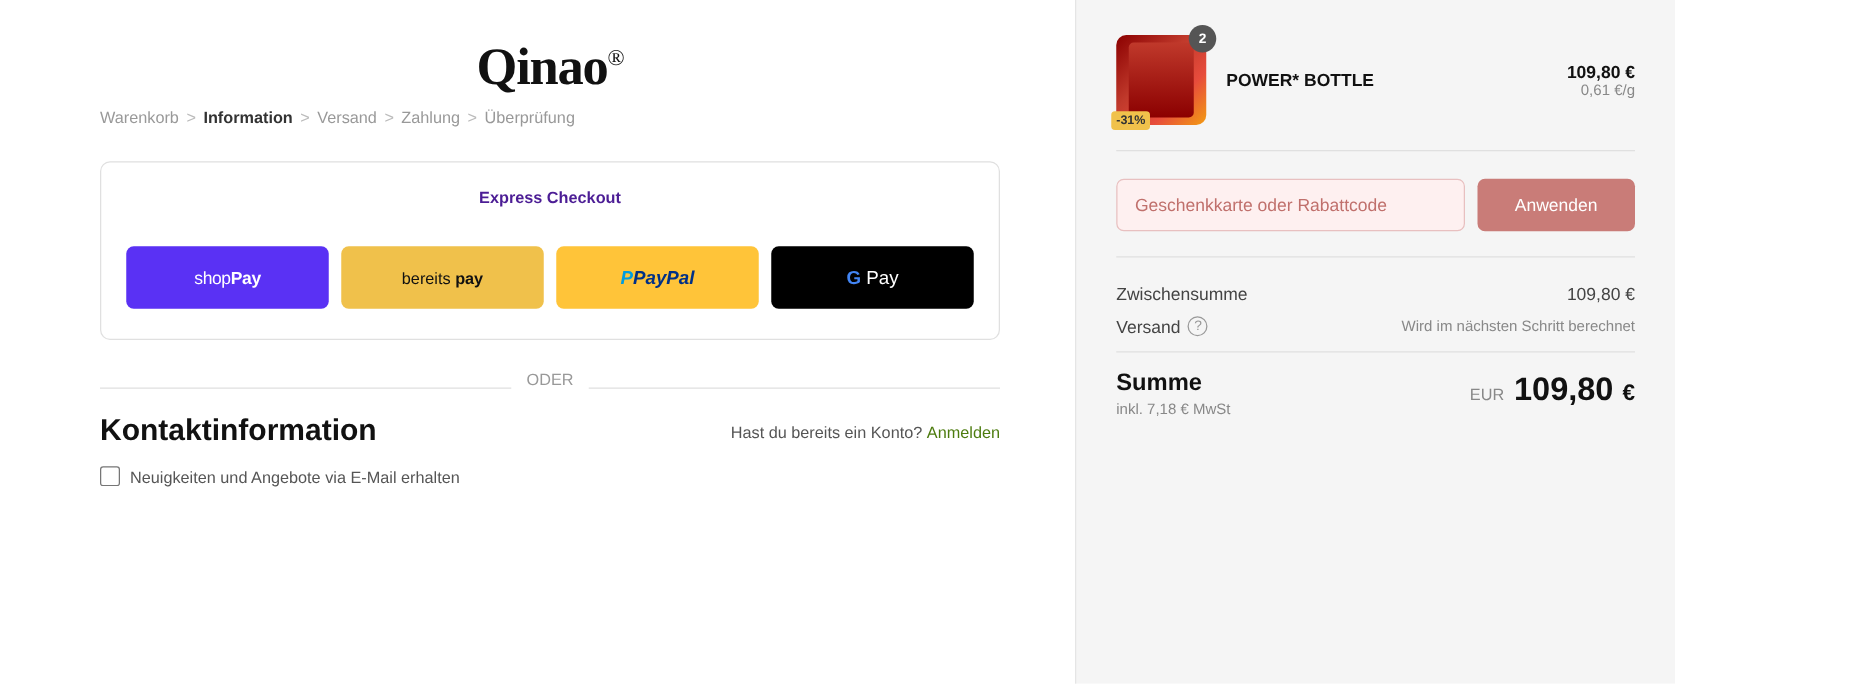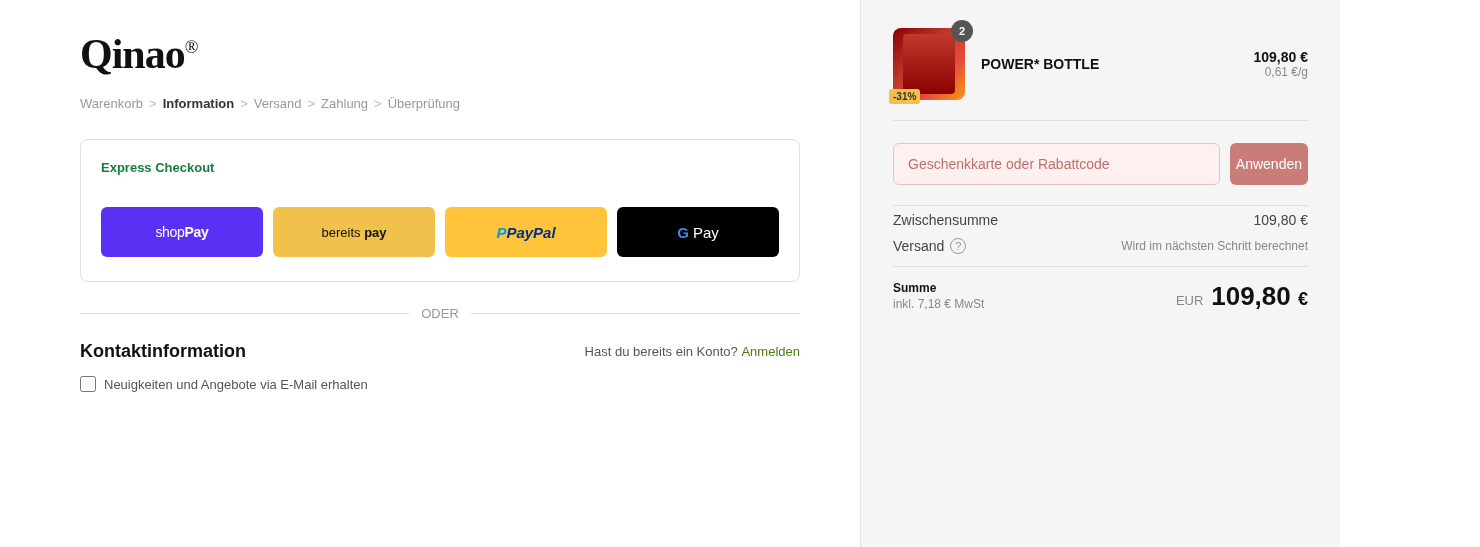--- a/index.html
+++ b/index.html
@@ -14,22 +14,22 @@
 
     
     .left-panel {
       flex: 1;
       padding: 30px 60px 30px 80px;
       max-width: 860px;
       background: #fff;
     }
 
     .logo-area {
-      text-align: left;
-      margin-bottom: 18px;
+      text-align: center;
+      margin-bottom: 8px;
     }
 
     .logo-text {
       font-size: 42px;
       font-weight: 900;
       letter-spacing: -1px;
       color: #111;
       font-family: Georgia, serif;
     }
 
@@ -60,23 +60,24 @@
 
     
     .express-checkout-container {
       border: 1px solid #e0e0e0;
       border-radius: 8px;
       padding: 20px 20px 24px;
       margin-bottom: 24px;
     }
 
     .express-checkout-title {
+      text-align: center;
       font-size: 13px;
       font-weight: 600;
-      color: #15803d;
+      color: #4c1d95;
       margin-bottom: 4px;
     }
 
     .payment-buttons {
       display: flex;
       gap: 10px;
       margin-top: 32px;
     }
 
     .pay-btn {
@@ -108,21 +109,21 @@
     }
 
     .gpay-btn {
       background: #000;
       color: #fff;
     }
 
     
     .or-divider {
       display: flex;
-      align-items: center;
+      align-items: flex-end;
       gap: 12px;
       margin: 22px 0 20px;
       color: #999;
       font-size: 13px;
     }
 
     .or-divider::before,
     .or-divider::after {
       content: '';
       flex: 1;
@@ -132,21 +133,21 @@
 
     
     .section-header {
       display: flex;
       justify-content: space-between;
       align-items: center;
       margin-bottom: 14px;
     }
 
     .section-title {
-      font-size: 18px;
+      font-size: 24px;
       font-weight: 600;
       color: #111;
     }
 
     .login-prompt {
       font-size: 13px;
       color: #555;
     }
 
     .login-prompt a {
@@ -277,42 +278,42 @@
     .product-price-sub {
       font-size: 12px;
       color: #888;
       text-align: right;
     }
 
     
     .coupon-row {
       display: flex;
       gap: 10px;
-      margin-bottom: 6px;
+      margin-bottom: 21px;
       padding-bottom: 20px;
       border-bottom: 1px solid #e0e0e0;
     }
 
     .coupon-input {
       flex: 1;
       padding: 12px 14px;
       border: 1px solid #e8c0c0;
       border-radius: 6px;
       background: #fef0f0;
       font-size: 14px;
       color: #c0706c;
       outline: none;
     }
 
     .coupon-input::placeholder {
       color: #c0706c;
     }
 
     .coupon-btn {
-      padding: 12px 6px;
+      padding: 12px 30px;
       background: #c97c78;
       color: #fff;
       border: none;
       border-radius: 6px;
       font-size: 14px;
       font-weight: 500;
       cursor: pointer;
     }
 
     
@@ -360,21 +361,21 @@
       margin: 12px 0 14px;
     }
 
     .total-row {
       display: flex;
       justify-content: space-between;
       align-items: flex-start;
     }
 
     .total-label {
-      font-size: 12px;
+      font-size: 19px;
       font-weight: 600;
       color: #111;
     }
 
     .total-tax {
       font-size: 12px;
       color: #888;
       margin-top: 2px;
     }
 

